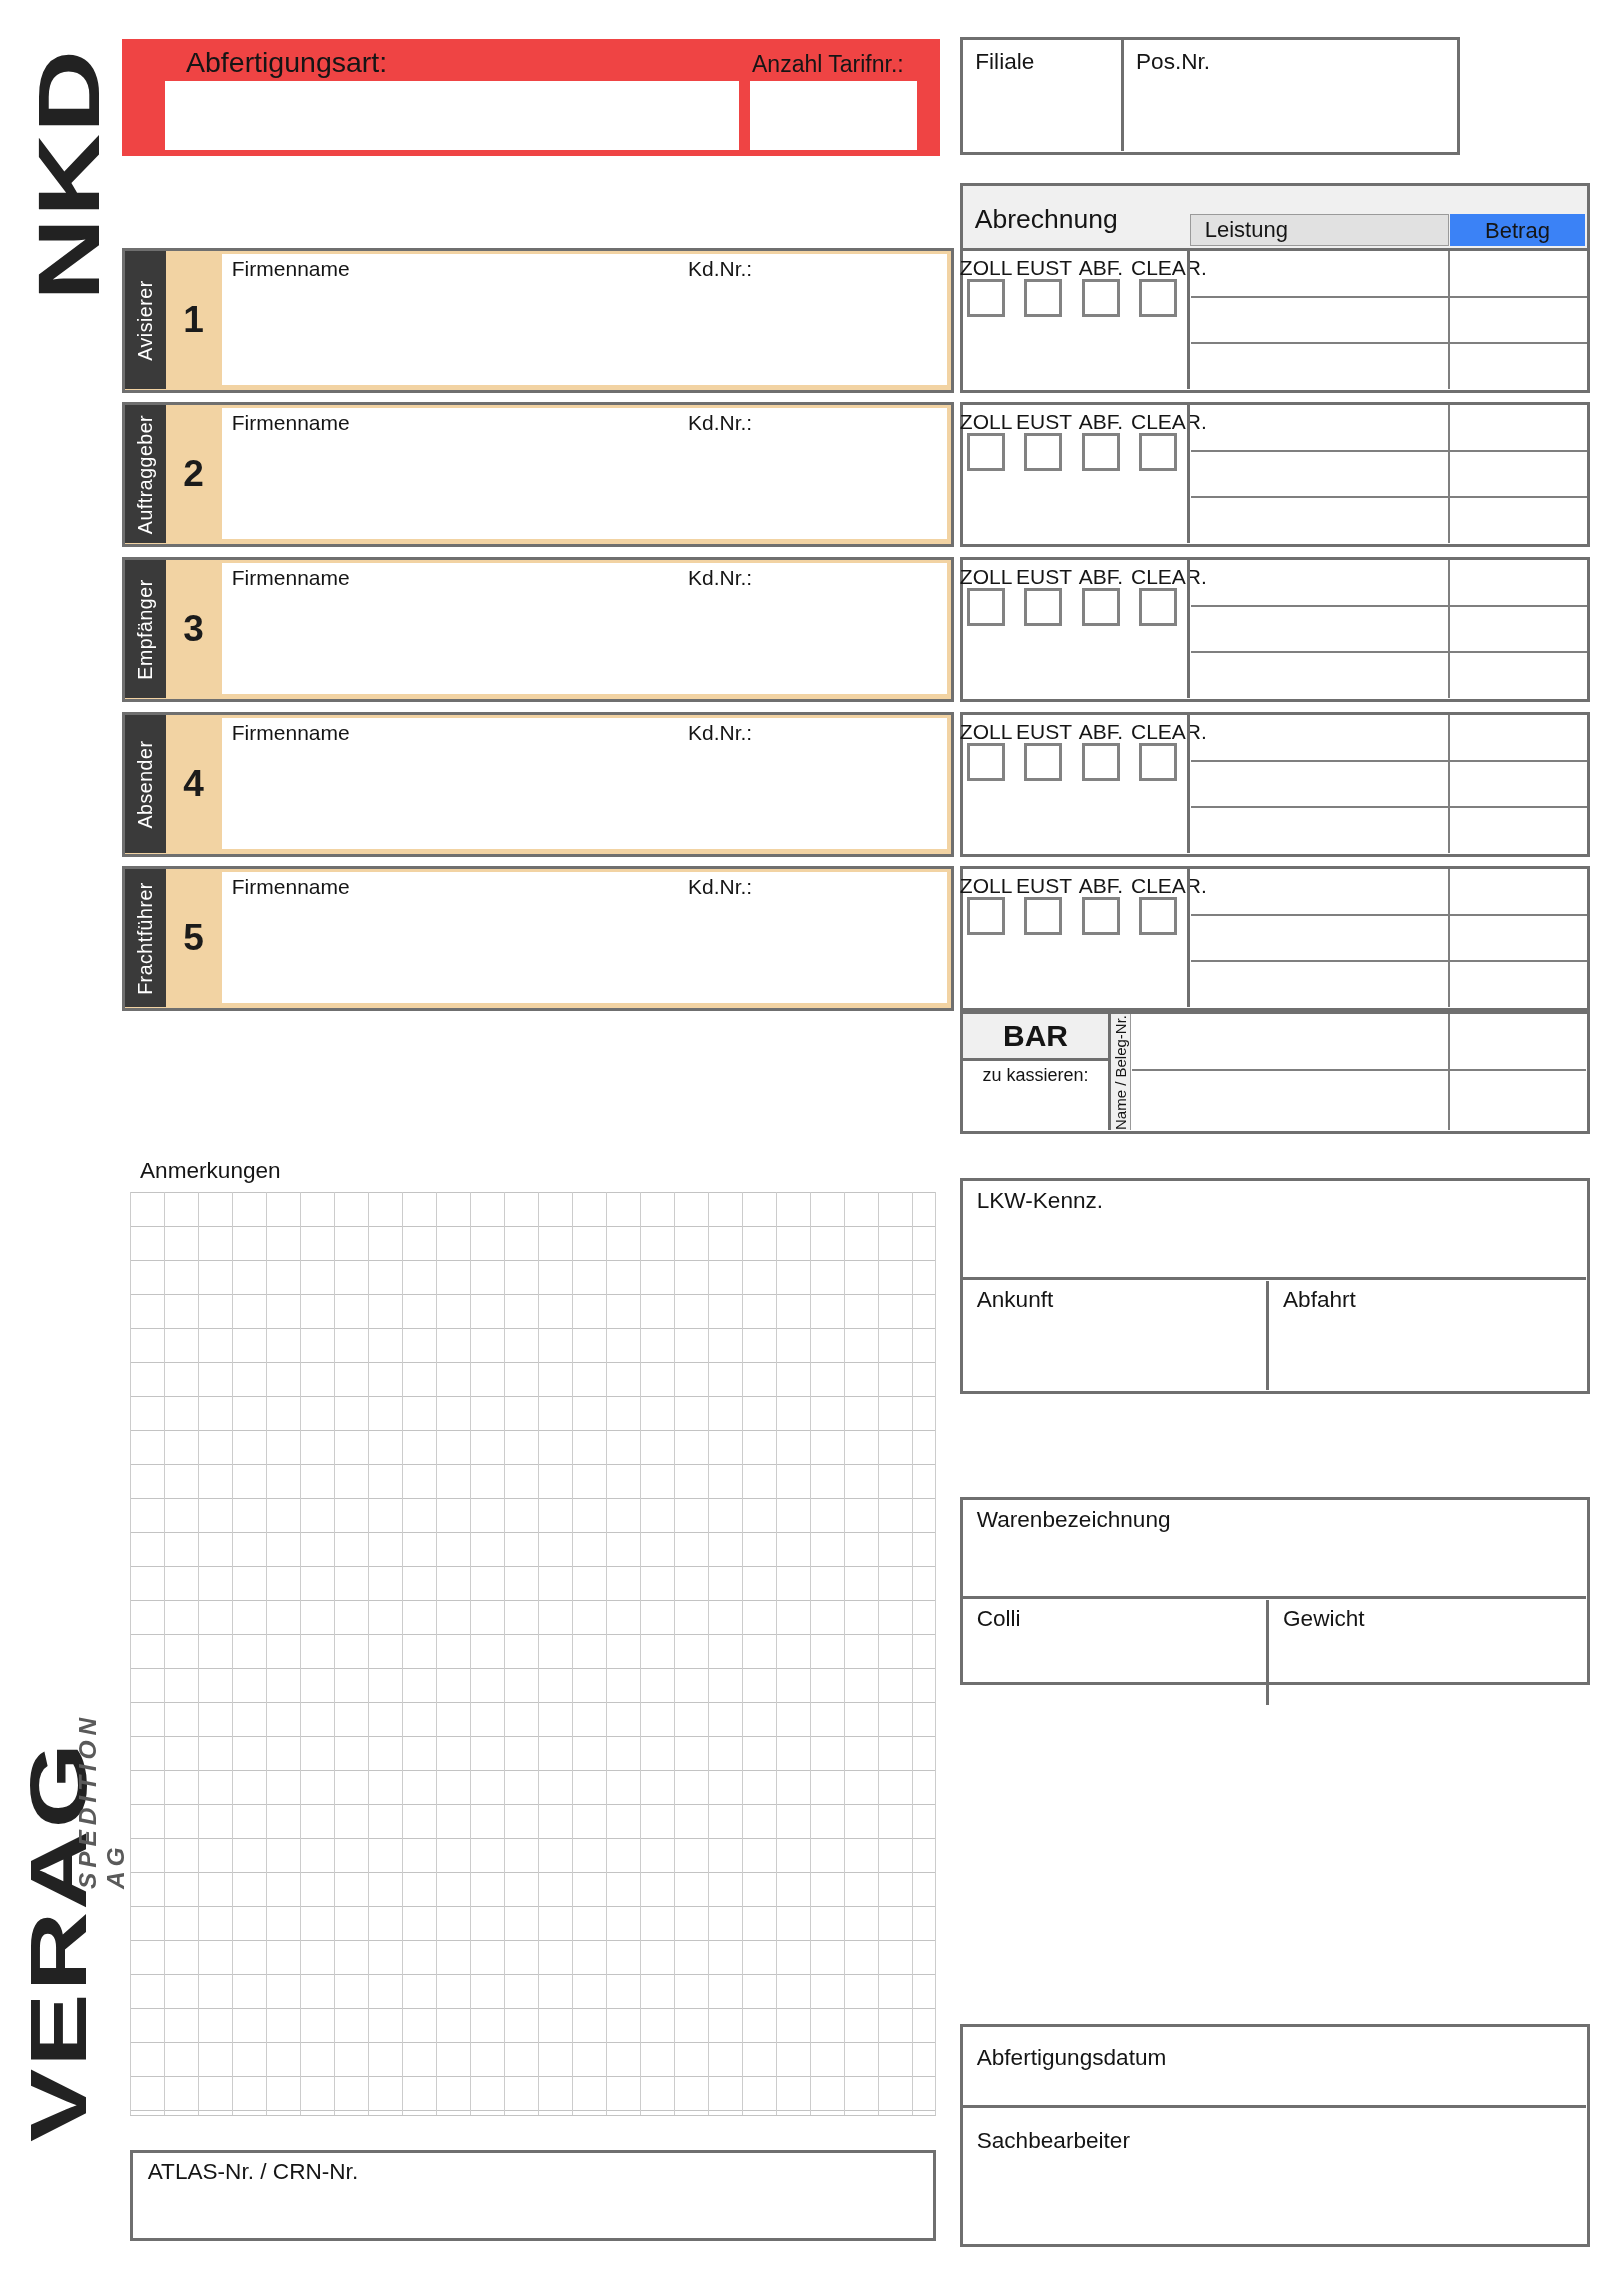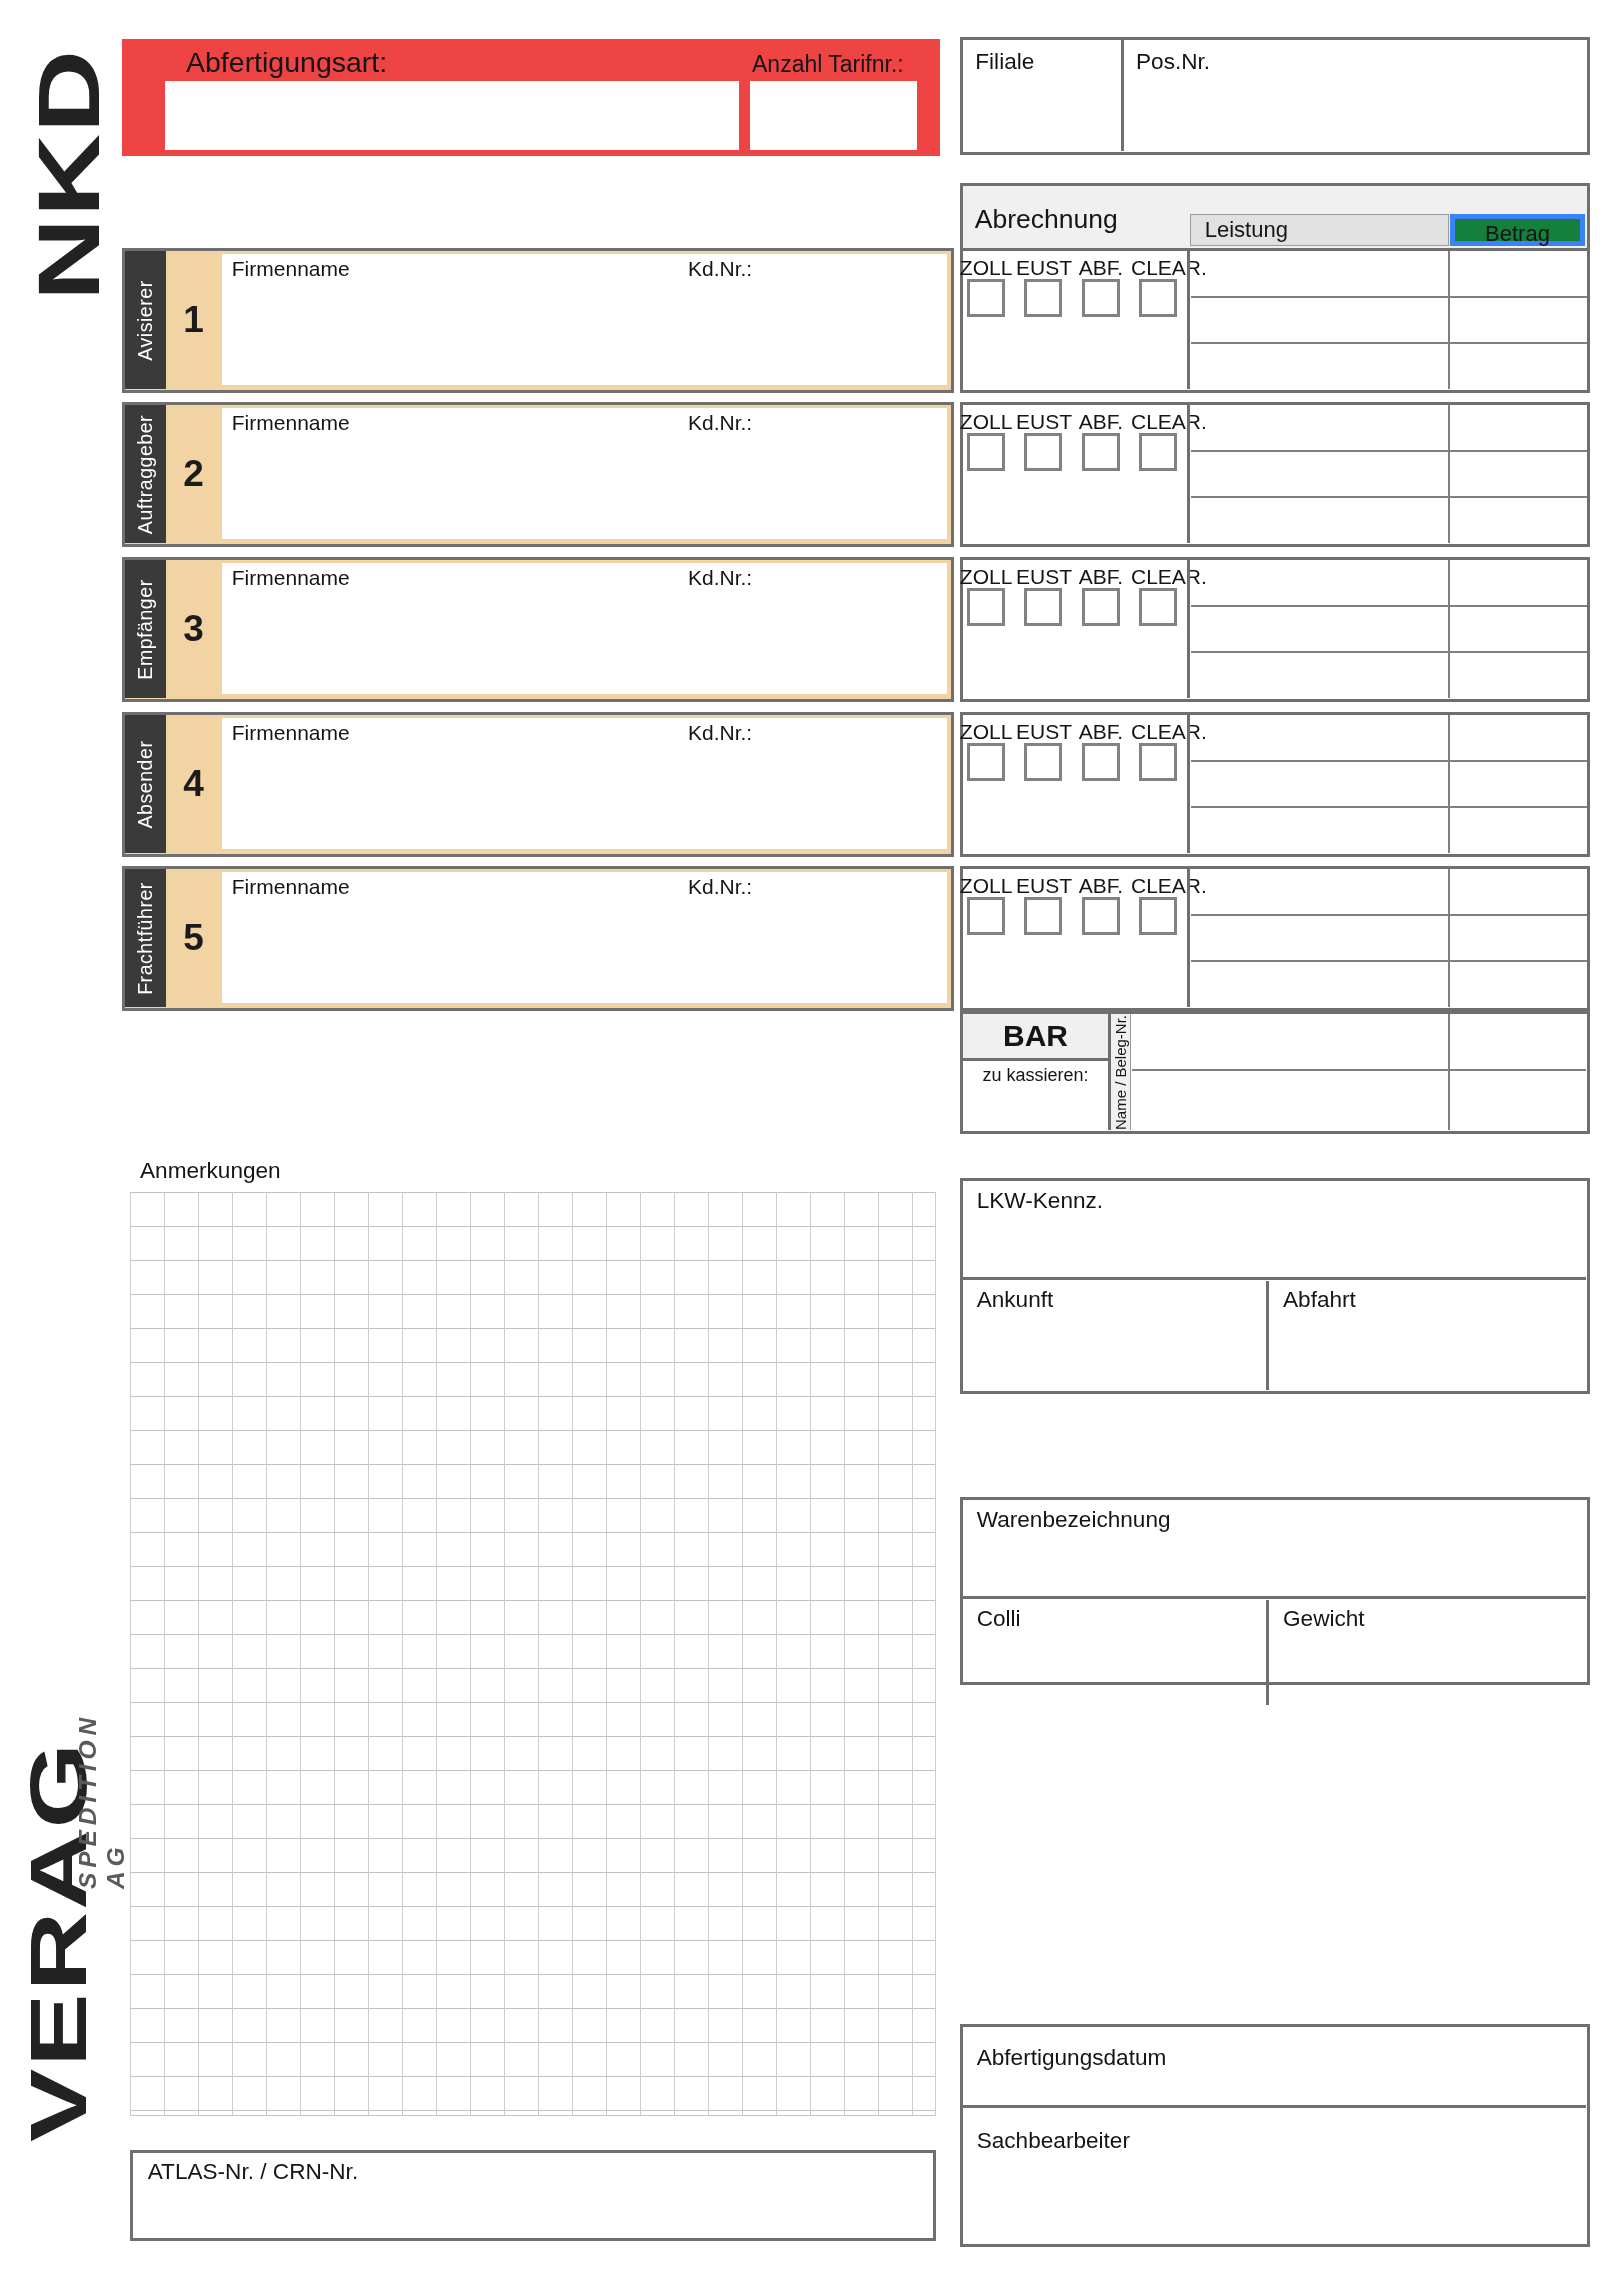--- a/index.html
+++ b/index.html
@@ -56,32 +56,32 @@
     <span class="nkd">NKD</span>
   </div>
 
   <div class="abs graypanel" style="left:122px;top:39px;width:818px;height:117px;">
     <div class="abs biglabel" style="left:64px;top:6.9px;">Abfertigungsart:</div>
     <div class="abs whitebox" style="left:43px;top:42px;width:574px;height:69px;"></div>
     <div class="abs midlabel" style="left:630px;top:11.8px;">Anzahl Tarifnr.:</div>
     <div class="abs whitebox" style="left:628px;top:42px;width:167px;height:69px;"></div>
   </div>
 
-  <div class="abs brdbox" style="left:960px;top:37px;width:630px;height:118px;">
+  <div class="abs brdbox" style="left:960px;top:37px;width:500px;height:118px;">
     <div class="abs" style="left:158px;top:0;width:2.5px;height:111px;background:#6f6f6f;"></div>
     <div class="abs celllabel" style="left:12.3px;top:8.8px;">Filiale</div>
     <div class="abs" style="left:0;top:29.4px;width:157px;height:80px;"></div>
     <div class="abs celllabel" style="left:173px;top:8.8px;">Pos.Nr.</div>
     <div class="abs" style="left:161px;top:29.4px;width:461px;height:80px;"></div>
   </div>
 
   <div class="abs brdbox" style="left:960px;top:183px;width:630px;height:68px;background:#f0f0f0;">
     <div class="abs" style="left:11.8px;top:17.7px;font-size:26.5px;">Abrechnung</div>
     <div class="abs" style="left:227px;top:28px;width:259px;height:32px;background:#e1e1e1;border:1px solid #9a9a9a;box-sizing:border-box;line-height:30px;padding-left:13.7px;font-size:22px;">Leistung</div>
-    <div class="abs" style="left:487px;top:28px;width:135px;height:32px;background:#15803d;border:5px solid #3b82f6;box-sizing:border-box;line-height:30px;text-align:center;font-size:22px;">Betrag</div>
+    <div class="abs" style="left:487px;top:28px;width:135px;height:32px;background:#3b82f6;border:2px solid #3b82f6;box-sizing:border-box;line-height:30px;text-align:center;font-size:22px;">Betrag</div>
   </div>
 
   <div class="abs party-row" style="top:248px;">
     <div class="rotwrap party-strip">
       <span class="rot">Avisierer</span>
     </div>
     <div class="abs party-num">1</div>
     <div class="abs party-white">
       <div class="abs firmlabel">Firmenname</div>
       <div class="abs kdlabel">Kd.Nr.:</div>

